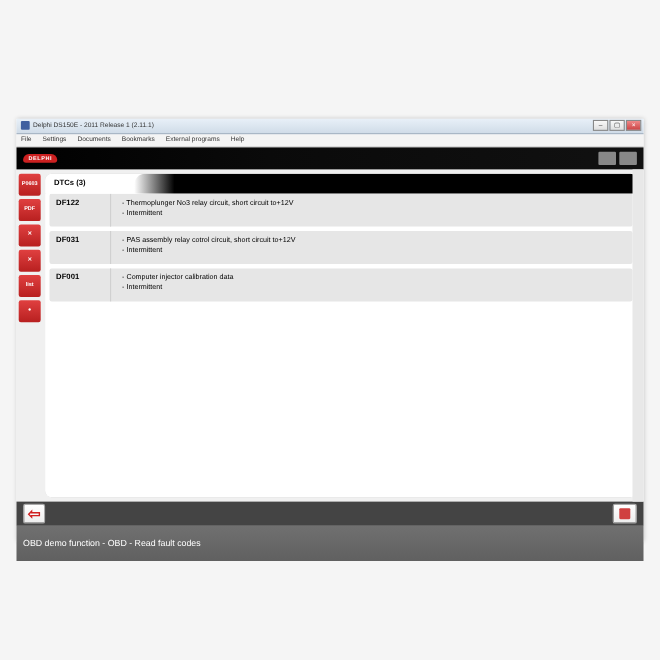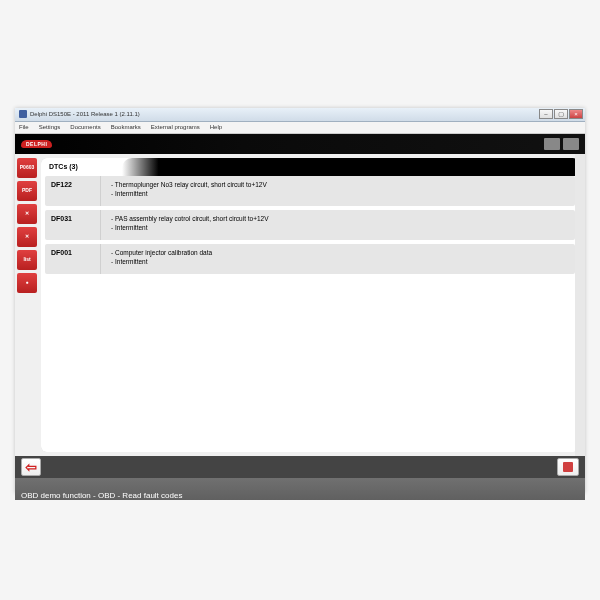--- a/index.html
+++ b/index.html
@@ -214,26 +214,26 @@
       align-items: center;
       justify-content: center;
     }
     .right-btn-icon {
       width: 10px;
       height: 10px;
       background: #d04040;
       border-radius: 1px;
     }
     .statusbar {
-      height: 22px;
+      height: 32px;
       background: linear-gradient(#707070,#606060);
       color: #fff;
       font-size: 8px;
       display: flex;
-      align-items: flex-end;
+      align-items: center;
       padding: 0 6px;
     }
     .scroll-indicator {
       position: absolute;
       right: 0;
       top: 46px;
       bottom: 37px;
       width: 10px;
       background: #e8e8e8;
     }

